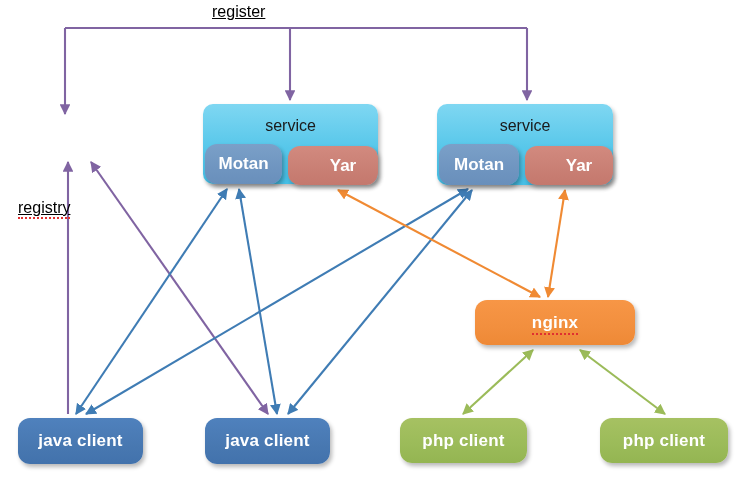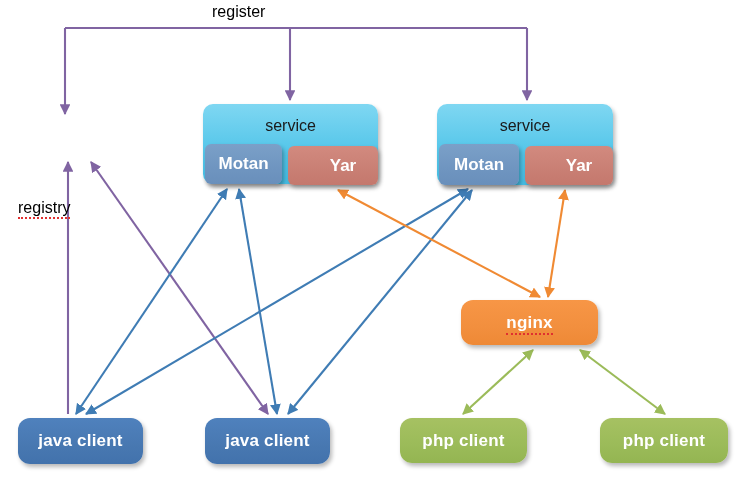--- a/index.html
+++ b/index.html
@@ -59,21 +59,21 @@
     font-size: 16px;
     font-weight: normal;
     z-index: 4;
   }
   .sub-node {
     position: absolute;
     box-sizing: border-box;
     display: flex;
     align-items: center;
     justify-content: center;
-    border-radius: 6px;
+    border-radius: 12px;
     color: #ffffff;
     font-weight: bold;
     font-size: 17px;
     box-shadow: 2px 3px 4px rgba(0,0,0,0.30);
     z-index: 5;
   }
   .node-registry {
     background: linear-gradient(180deg, #8a6bab 0%, #7d5fa0 60%, #77589b 100%);
   }
   .node-java {
@@ -93,20 +93,21 @@
     background: linear-gradient(180deg, #d28a7f 0%, #c97f74 60%, #c4786d 100%);
     padding-left: 20px;
   }
   .edge-label {
     position: absolute;
     color: #000000;
     font-size: 16px;
     font-weight: normal;
     white-space: nowrap;
     z-index: 4;
+    text-decoration: underline;
   }
   .misspelled {
     border-bottom: 2px dotted #e03030;
     padding-bottom: 1px;
   }
   .nginx-text {
     position: relative;
     display: inline-block;
   }
   .nginx-text::after {
@@ -181,21 +182,21 @@
   <div class="svc-shell" style="left:437px; top:104px; width:176px; height:81px;">
     <div class="svc-title">service</div>
   </div>
   <div class="sub-node node-motan" style="left:439px; top:144px; width:80px; height:41px;">
     <span>Motan</span>
   </div>
   <div class="sub-node node-yar" style="left:525px; top:146px; width:88px; height:39px;">
     <span>Yar</span>
   </div>
 
-  <div class="node node-plain node-nginx" style="left:461px; top:300px; width:137px; height:45px;align-items:center;">
+  <div class="node node-plain node-nginx" style="left:475px; top:300px; width:160px; height:45px;align-items:center;">
     <span class="nginx-text">nginx</span>
   </div>
 
   <div class="node node-plain node-java" style="left:18px; top:418px; width:125px; height:46px;">
     <span>java client</span>
   </div>
   <div class="node node-plain node-java" style="left:205px; top:418px; width:125px; height:46px;">
     <span>java client</span>
   </div>
 

